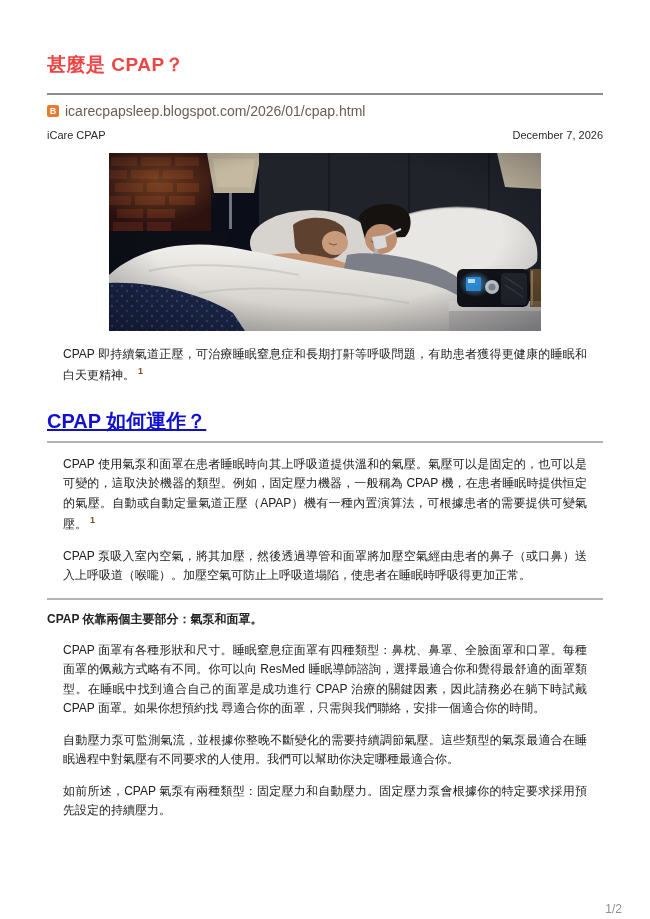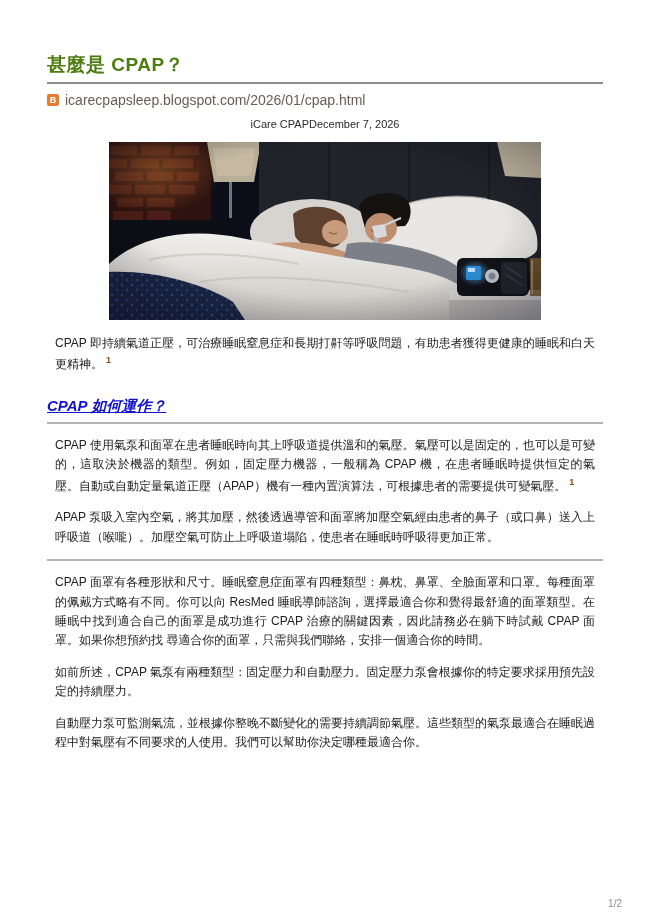--- a/index.html
+++ b/index.html
@@ -14,54 +14,53 @@
   body{
     font-family:"Liberation Sans","DejaVu Sans",sans-serif;
     color:#1f1f1f;
   }
   .sheet{
     width:650px;height:919px;background:#fff;position:relative;
     overflow:hidden;margin:0 auto;
   }
   .content{padding:52px 47px 0 47px;}
   .doc-title{
-    font-size:19px;font-weight:bold;color:#4d7c0f;
-    letter-spacing:.5px;margin-bottom:4px;
+    font-size:19px;font-weight:bold;color:#ef4444;
+    letter-spacing:.5px;margin-bottom:15px;
   }
   .title-rule{border:none;border-top:2px solid var(--rule-gray);margin-bottom:8px;}
   .url-row{display:flex;align-items:center;gap:6px;margin-bottom:10px;}
   .favicon{
     width:12px;height:12px;border-radius:2px;background:var(--favicon-orange);
     color:#fff;font-size:9px;font-weight:bold;line-height:12px;text-align:center;
     flex:0 0 auto;
   }
   .url-text{font-size:14px;color:#6b5d52;}
-  .meta-row{display:flex;justify-content:center;font-size:11px;color:#2a2a2a;margin-bottom:2px;}
+  .meta-row{display:flex;justify-content:space-between;font-size:11px;color:#2a2a2a;margin-bottom:2px;}
   figure.photo{width:432px;margin:12px auto 14px auto;}
   figure.photo svg{display:block;width:432px;height:178px;}
   p.body-p{
     font-size:12px;line-height:1.62;color:#222;
-    text-align:justify;margin:12px 8px;
+    text-align:justify;margin:12px 16px;
   }
   p.lead-bold{font-weight:bold;margin:10px 0 9px 0;}
   .section-h{
     display:inline-block;
-    font-size:15px;font-weight:bold;color:var(--link-blue);
+    font-size:20px;font-weight:bold;color:var(--link-blue);
     text-decoration:underline;margin-top:10px;margin-bottom:6px;
     cursor:pointer;
-    font-style:italic;
   }
   .section-rule{border:none;border-top:2px solid var(--rule-light);margin:0 0 10px 0;}
   sup.footnote{
     color:var(--footnote-brown);font-size:9px;font-weight:bold;
     margin-left:3px;cursor:pointer;
   }
   .page-num{
-    position:absolute;bottom:10px;right:28px;
-    font-size:10px;color:#8f8f8f;
+    position:absolute;bottom:3px;right:28px;
+    font-size:12px;color:#8f8f8f;
   }
 </style>
 </head>
 <body>
 
 <div class="sheet">
   <div class="content">
 
     <h1 class="doc-title">甚麼是 CPAP？</h1>
     <hr class="title-rule">
@@ -202,27 +201,28 @@
     </figure>
 
     <p class="body-p"><span>CPAP 即持續氣道正壓，可治療睡眠窒息症和長期打鼾等呼吸問題，有助患者獲得更健康的睡眠和白天更精神。</span><sup class="footnote">1</sup></p>
 
 
     <a class="section-h">CPAP 如何運作？</a>
     <hr class="section-rule">
 
     <p class="body-p"><span>CPAP 使用氣泵和面罩在患者睡眠時向其上呼吸道提供溫和的氣壓。氣壓可以是固定的，也可以是可變的，這取決於機器的類型。例如，固定壓力機器，一般稱為 CPAP 機，在患者睡眠時提供恒定的氣壓。自動或自動定量氣道正壓（APAP）機有一種內置演算法，可根據患者的需要提供可變氣壓。</span><sup class="footnote">1</sup></p>
 
-    <p class="body-p">APAP 泵吸入室內空氣，將其加壓，然後透過導管和面罩將加壓空氣經由患者的鼻子（或口鼻）送入上呼吸道（喉嚨）。加壓空氣可防止上呼吸道塌陷，使患者在睡眠時呼吸得更加正常。</p>
+    <p class="body-p">CPAP 泵吸入室內空氣，將其加壓，然後透過導管和面罩將加壓空氣經由患者的鼻子（或口鼻）送入上呼吸道（喉嚨）。加壓空氣可防止上呼吸道塌陷，使患者在睡眠時呼吸得更加正常。</p>
 
     <hr class="section-rule">
 
+    <p class="body-p lead-bold">CPAP 依靠兩個主要部分：氣泵和面罩。</p>
 
     <p class="body-p">CPAP 面罩有各種形狀和尺寸。睡眠窒息症面罩有四種類型：鼻枕、鼻罩、全臉面罩和口罩。每種面罩的佩戴方式略有不同。你可以向 ResMed 睡眠導師諮詢，選擇最適合你和覺得最舒適的面罩類型。在睡眠中找到適合自己的面罩是成功進行 CPAP 治療的關鍵因素，因此請務必在躺下時試戴 CPAP 面罩。如果你想預約找 尋適合你的面罩，只需與我們聯絡，安排一個適合你的時間。</p>
 
+    <p class="body-p">自動壓力泵可監測氣流，並根據你整晚不斷變化的需要持續調節氣壓。這些類型的氣泵最適合在睡眠過程中對氣壓有不同要求的人使用。我們可以幫助你決定哪種最適合你。</p>
+
     <p class="body-p">如前所述，CPAP 氣泵有兩種類型：固定壓力和自動壓力。固定壓力泵會根據你的特定要求採用預先設定的持續壓力。</p>
-
-    <p class="body-p">自動壓力泵可監測氣流，並根據你整晚不斷變化的需要持續調節氣壓。這些類型的氣泵最適合在睡眠過程中對氣壓有不同要求的人使用。我們可以幫助你決定哪種最適合你。</p>
 
   </div>
 
   <div class="page-num">1/2</div>
 </div>
 
 </body></html>

